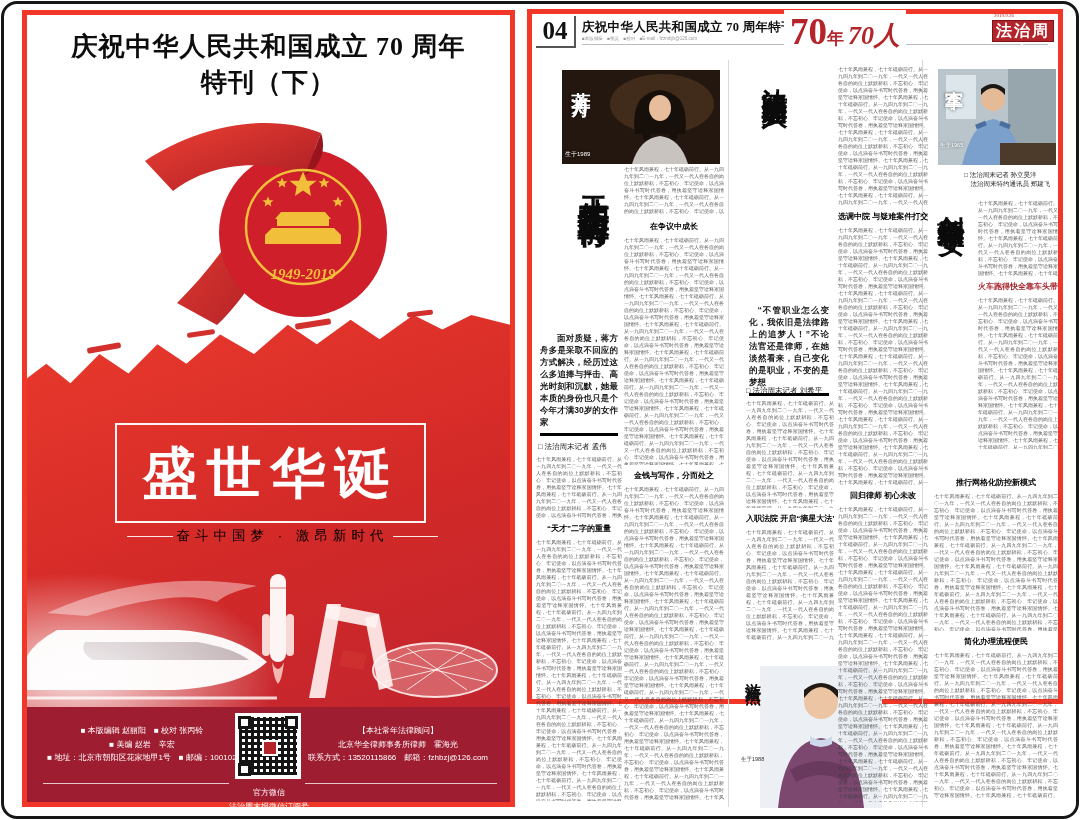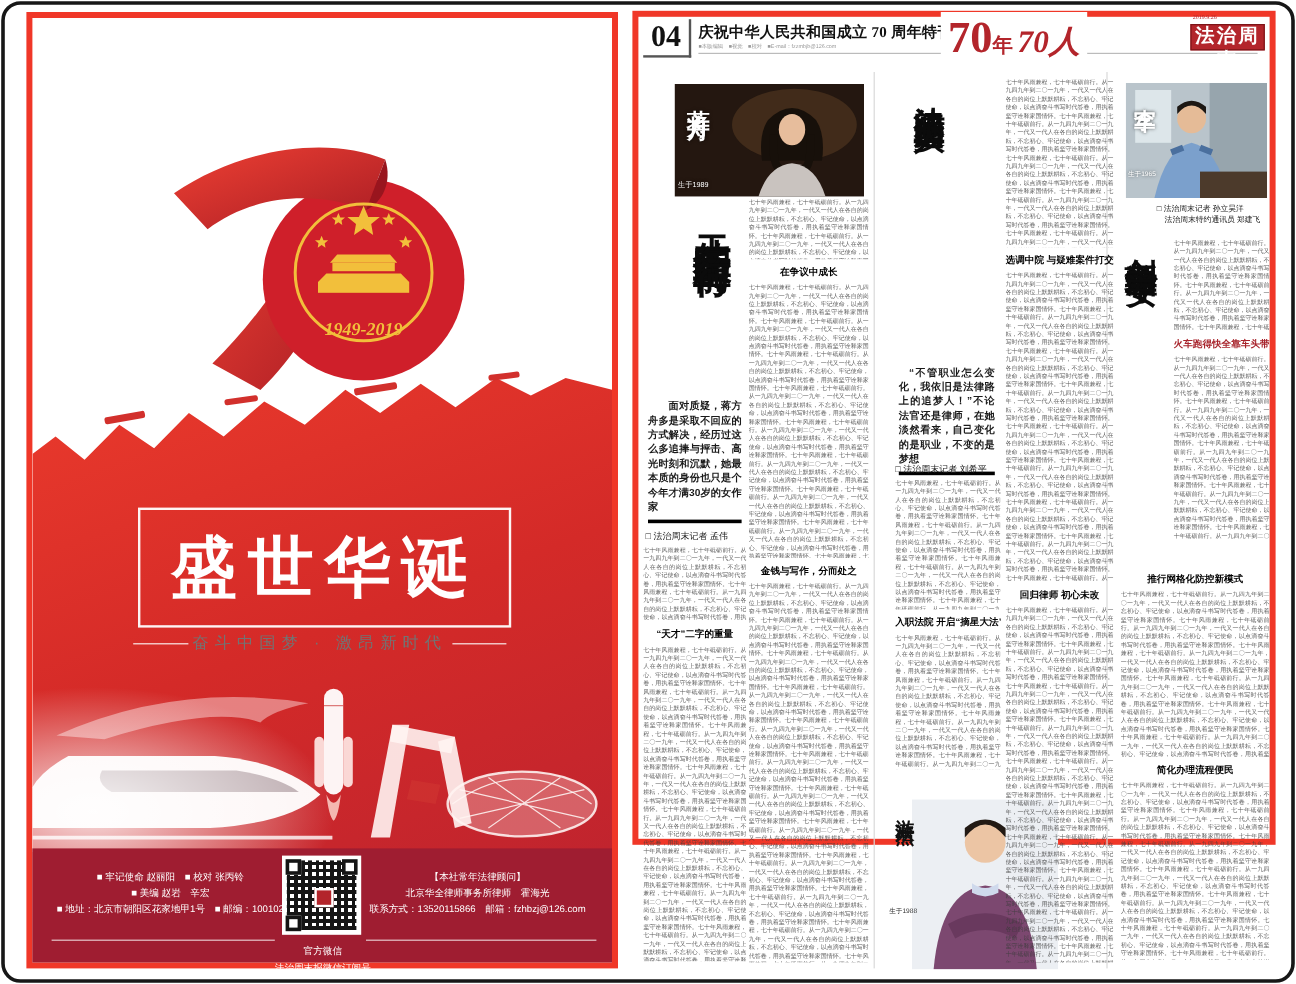--- a/index.html
+++ b/index.html
@@ -13,21 +13,21 @@
   
   .lp-title{left:0;top:14px;width:483px;text-align:center;font-weight:700;font-size:26px;line-height:36px;letter-spacing:1px;color:#0d0d0d;}
   .logo70{left:88px;top:92px;width:300px;height:228px;}
   .banner{left:0;top:300px;width:483px;height:487px;
     background:linear-gradient(160deg,#ea3a2c 0%,#d42a28 45%,#ba2230 100%);
     clip-path:polygon(0 13%,4% 10%,9% 14%,15% 8%,21% 12%,27% 6%,33% 10%,40% 4%,47% 8%,54% 2%,60% 6%,67% 1%,73% 5%,80% 0%,86% 3%,92% 0%,100% 2%,100% 100%,0 100%);}
   .spk{background:#d2302c;border-radius:2px;}
   .shengshi-box{left:88px;top:408px;width:307px;border:2px solid rgba(255,255,255,.95);text-align:center;
     font-family:"Liberation Sans","DejaVu Sans",sans-serif;font-weight:700;font-size:55px;letter-spacing:9px;
     color:#fff;padding:12px 0 10px 0;z-index:5;}
-  .slogan{left:84px;top:512px;width:311px;display:flex;align-items:center;gap:4px;z-index:5;color:#737373;}
+  .slogan{left:100px;top:512px;width:311px;display:flex;align-items:center;gap:4px;z-index:5;color:#000000;}
   .slogan .ln{flex:1;height:1px;background:rgba(255,255,255,.9);}
   .slogan span{font-family:"Liberation Sans","DejaVu Sans",sans-serif;font-size:13.5px;letter-spacing:5px;white-space:nowrap;}
   .montage{left:0;top:543px;width:483px;height:152px;z-index:4;}
   .mist{left:0;top:543px;width:280px;height:152px;z-index:4;
     background:radial-gradient(ellipse at 18% 78%,rgba(255,255,255,.85),rgba(255,255,255,0) 62%);}
   .pfoot{left:0;top:692px;width:483px;height:95px;background:#9f1d31;z-index:6;}
   .pfoot .txt{position:absolute;color:#fff;font-size:8px;line-height:13.5px;text-align:center;
     font-family:"Liberation Sans","DejaVu Sans",sans-serif;}
   .fl{left:20px;top:17px;width:190px;}
   .fr{left:272px;top:17px;width:198px;}
@@ -71,20 +71,24 @@
        margin:5px 0;color:#000;white-space:nowrap;overflow:hidden;}
   .sub.red{color:#a8242c;}
   .pname-white{color:#fff;text-shadow:0 0 3px rgba(0,0,0,.6);}
   .born{font-family:"Liberation Sans","DejaVu Sans",sans-serif;}
 </style>
 </head>
 <body>
 
 <div class="page page-l">
 
+  <div class="abs lp-title">
+    <div>庆祝中华人民共和国成立 70 周年</div>
+    <div>特刊（下）</div>
+  </div>
 
   <svg class="abs logo70" viewBox="0 0 300 228">
     <defs>
       <linearGradient id="g7" x1="0" y1="0" x2="1" y2="1">
         <stop offset="0" stop-color="#ee4033"></stop>
           <stop offset="1" stop-color="#a81c24"></stop>
       </linearGradient>
     </defs>
     <path d="M170,50 L186,66 C168,128 138,184 102,218 L62,196 C102,156 144,100 158,38 Z" fill="url(#g7)"></path>
     <circle cx="188" cy="126" r="84" fill="#cf1f2a"></circle>
@@ -143,21 +147,21 @@
     <g>
       <path d="M0,132 L148,132 Q214,128 240,104 Q208,76 152,72 L30,72 Q8,84 0,98 Z" fill="rgba(255,255,255,0.96)"></path>
       <path d="M58,84 L170,84 Q206,90 222,102 L66,102 Q52,94 58,84 Z" fill="rgba(90,60,70,0.4)"></path>
       <path d="M0,140 L250,140" stroke="rgba(255,255,255,.8)" stroke-width="3"></path>
     </g>
   </svg>
   <div class="abs mist"></div>
 
   <div class="abs pfoot">
     <div class="txt fl">
-      <div>■ 牢记使命 赵丽阳　■ 校对 张丙铃</div>
+      <div>■ 本版编辑 赵丽阳　■ 校对 张丙铃</div>
       <div>■ 美编 赵岩　辛宏</div>
       <div>■ 地址：北京市朝阳区花家地甲1号　■ 邮编：100102</div>
     </div>
     <div class="txt fr">
       <div>【本社常年法律顾问】</div>
       <div>北京华全律师事务所律师　霍海光</div>
       <div>联系方式：13520115866　邮箱：fzhbzj@126.com</div>
     </div>
     <div class="hr-foot" style="left:16px;width:186px;"></div>
     <div class="hr-foot" style="left:278px;width:192px;"></div>

